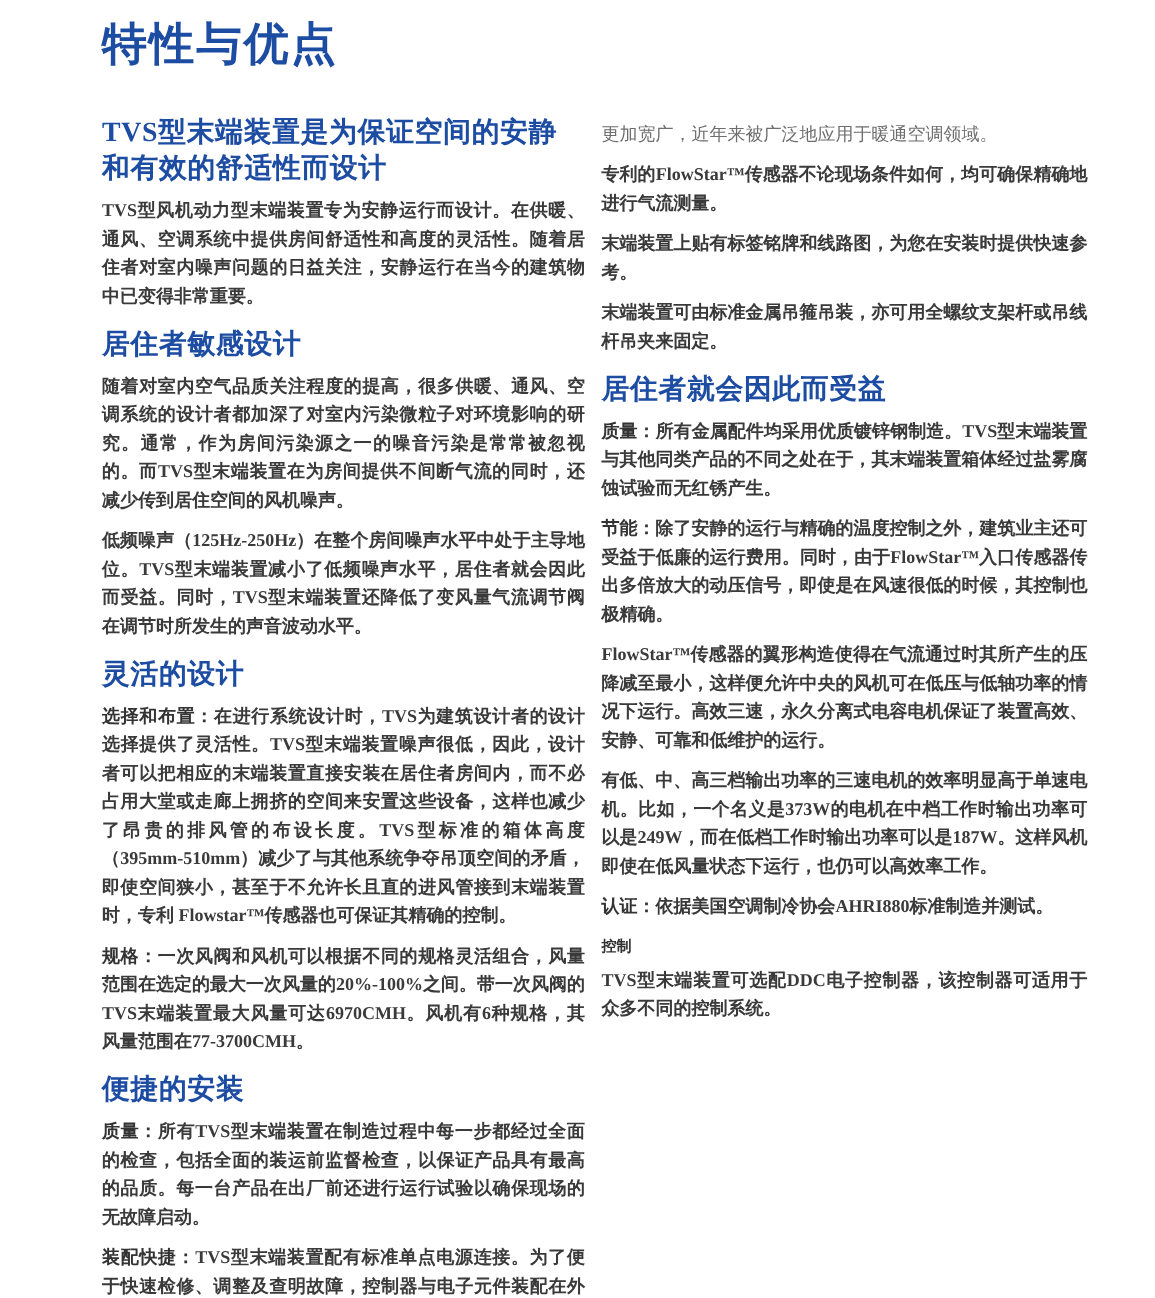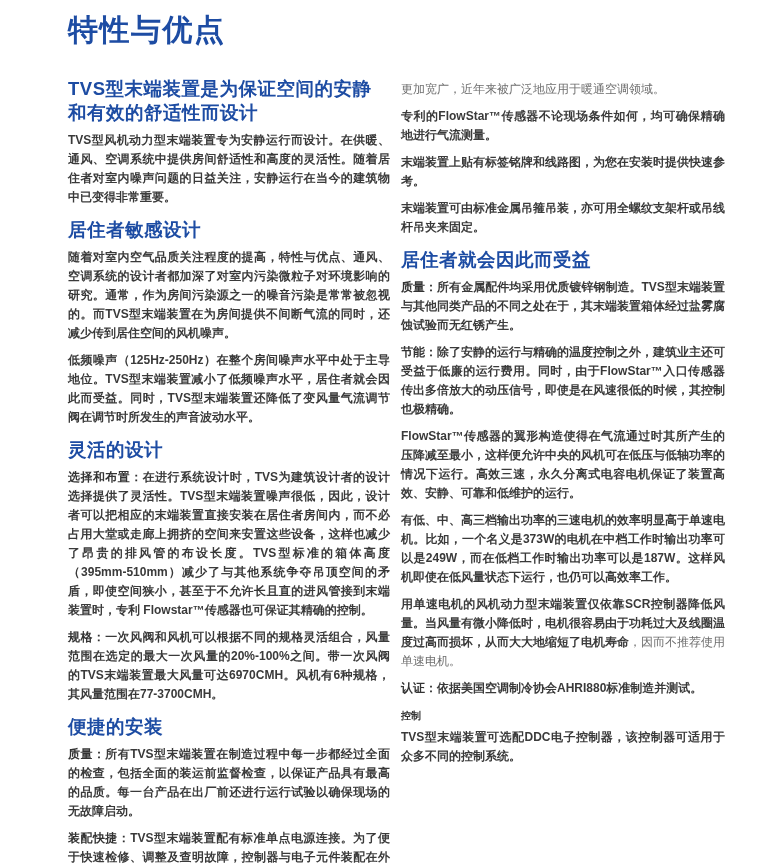--- a/index.html
+++ b/index.html
@@ -1,19 +1,19 @@
 <!DOCTYPE html>
 <html lang="zh"><head>
 <meta charset="utf-8">
 <style>
   html,body{margin:0;padding:0;background:#ffffff;}
   .page{
     width:770px;height:865px;background:#ffffff;
     padding:10px 46px 0 68px;box-sizing:border-box;overflow:hidden;
-    font-family:Liberation Sans, sans-serif;
+    font-family:Liberation Serif, serif;
     --accent:#1d4ca3;--text:#3a3a3a;--muted:#6e6e6e;
   }
   h1{
     font-size:30px;line-height:40px;margin:0;color:var(--accent);
     font-weight:600;letter-spacing:1.5px;
   }
   .columns{display:flex;gap:11px;margin-top:16px;}
   .col{width:322px;flex:0 0 auto;}
   .col-right{width:324px;padding-top:14px;}
   h2{
@@ -35,38 +35,37 @@
 </head>
 <body>
 
 <div class="page" style="--accent: #1d4ca3; --text: #3a3a3a; --muted: #6e6e6e; background: rgb(255, 255, 255);">
   <h1>特性与优点</h1>
   <div class="columns">
     <div class="col col-left">
         <h2>TVS型末端装置是为保证空间的安静和有效的舒适性而设计</h2>
         <p><span>TVS型风机动力型末端装置专为安静运行而设计。在供暖、通风、空调系统中提供房间舒适性和高度的灵活性。随着居住者对室内噪声问题的日益关注，安静运行在当今的建筑物中已变得非常重要。</span></p>
         <h2>居住者敏感设计</h2>
-        <p><span>随着对室内空气品质关注程度的提高，特性与优点、通风、空调系统的设计者都加深了对室内污染微粒子对环境影响的研究。通常，作为房间污染源之一的噪音污染是常常被忽视的。而TVS型末端装置在为房间提供不间断气流的同时，还减少传到居住空间的风机噪声。</span></p>
+        <p><span>随着对室内空气品质关注程度的提高，很多供暖、通风、空调系统的设计者都加深了对室内污染微粒子对环境影响的研究。通常，作为房间污染源之一的噪音污染是常常被忽视的。而TVS型末端装置在为房间提供不间断气流的同时，还减少传到居住空间的风机噪声。</span></p>
         <p><span>低频噪声（125Hz-250Hz）在整个房间噪声水平中处于主导地位。TVS型末端装置减小了低频噪声水平，居住者就会因此而受益。同时，TVS型末端装置还降低了变风量气流调节阀在调节时所发生的声音波动水平。</span></p>
         <h2>灵活的设计</h2>
         <p><span class="lead">选择和布置：</span><span>在进行系统设计时，TVS为建筑设计者的设计选择提供了灵活性。TVS型末端装置噪声很低，因此，设计者可以把相应的末端装置直接安装在居住者房间内，而不必占用大堂或走廊上拥挤的空间来安置这些设备，这样也减少了昂贵的排风管的布设长度。TVS型标准的箱体高度（395mm-510mm）减少了与其他系统争夺吊顶空间的矛盾，即使空间狭小，甚至于不允许长且直的进风管接到末端装置时，专利 Flowstar™传感器也可保证其精确的控制。</span></p>
         <p><span class="lead">规格：</span><span>一次风阀和风机可以根据不同的规格灵活组合，风量范围在选定的最大一次风量的20%-100%之间。带一次风阀的TVS末端装置最大风量可达6970CMH。风机有6种规格，其风量范围在77-3700CMH。</span></p>
         <h2>便捷的安装</h2>
         <p><span class="lead">质量：</span><span>所有TVS型末端装置在制造过程中每一步都经过全面的检查，包括全面的装运前监督检查，以保证产品具有最高的品质。每一台产品在出厂前还进行运行试验以确保现场的无故障启动。</span></p>
         <p><span class="lead">装配快捷：</span><span>TVS型末端装置配有标准单点电源连接。为了便于快速检修、调整及查明故障，控制器与电子元件装配在外壳的同一侧。经过工厂标定的控制元件，使装配时间得以最大限度的节省。</span></p>
       </div>
     <div class="col col-right">
         <p><span class="muted">更加宽广，近年来被广泛地应用于暖通空调领域。</span></p>
         <p><span>专利的FlowStar™传感器不论现场条件如何，均可确保精确地进行气流测量。</span></p>
         <p><span>末端装置上贴有标签铭牌和线路图，为您在安装时提供快速参考。</span></p>
         <p><span>末端装置可由标准金属吊箍吊装，亦可用全螺纹支架杆或吊线杆吊夹来固定。</span></p>
         <h2>居住者就会因此而受益</h2>
         <p><span class="lead">质量：</span><span>所有金属配件均采用优质镀锌钢制造。TVS型末端装置与其他同类产品的不同之处在于，其末端装置箱体经过盐雾腐蚀试验而无红锈产生。</span></p>
         <p><span class="lead">节能：</span><span>除了安静的运行与精确的温度控制之外，建筑业主还可受益于低廉的运行费用。同时，由于FlowStar™入口传感器传出多倍放大的动压信号，即使是在风速很低的时候，其控制也极精确。</span></p>
         <p><span>FlowStar™传感器的翼形构造使得在气流通过时其所产生的压降减至最小，这样便允许中央的风机可在低压与低轴功率的情况下运行。高效三速，永久分离式电容电机保证了装置高效、安静、可靠和低维护的运行。</span></p>
         <p><span>有低、中、高三档输出功率的三速电机的效率明显高于单速电机。比如，一个名义是373W的电机在中档工作时输出功率可以是249W，而在低档工作时输出功率可以是187W。这样风机即使在低风量状态下运行，也仍可以高效率工作。</span></p>
-        <p><span>用单速电机的风机动力型末端装置仅依靠SCR控制器降低风量。当风量有微小降低时，电机很容易由于功耗过大及线圈温度过高而损坏，从而大大地缩短了电机寿命</span><span class="muted">，因而不推荐使用单速电机。</span></p>
         <p><span class="lead">认证：</span><span>依据美国空调制冷协会AHRI880标准制造并测试。</span></p>
         <h3>控制</h3>
         <p><span>TVS型末端装置可选配DDC电子控制器，该控制器可适用于众多不同的控制系统。</span></p>
       </div>
   </div>
 </div>
 
 </body></html>

